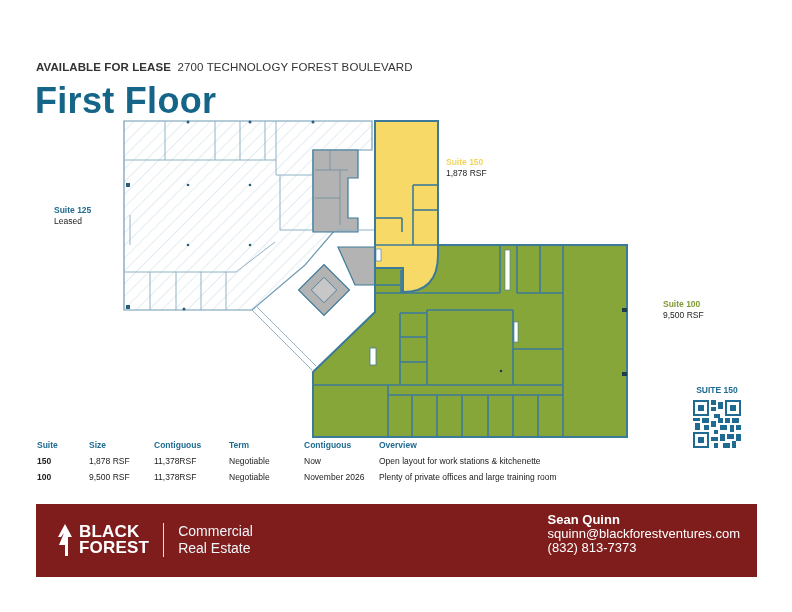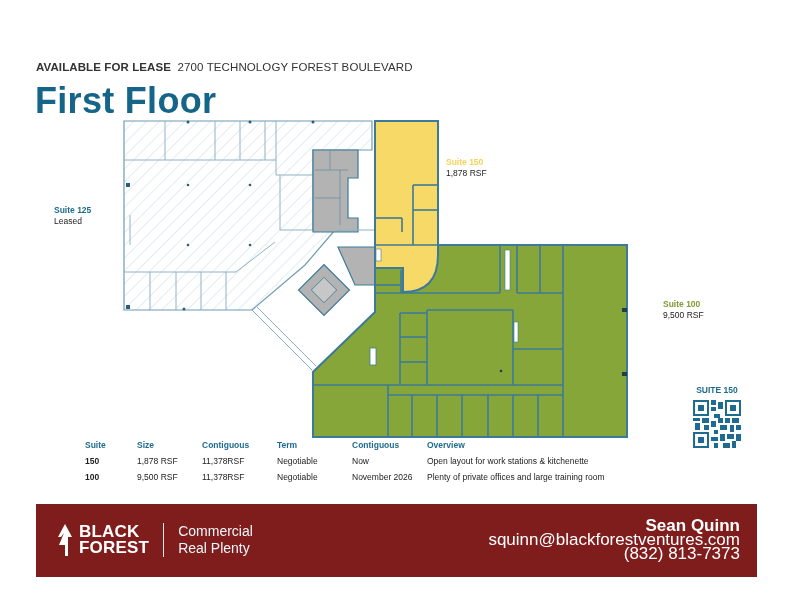--- a/index.html
+++ b/index.html
@@ -15,38 +15,38 @@
   .label { position: absolute; font-size: 8.5px; line-height: 11px; white-space: nowrap; }
   .label .name { font-weight: bold; }
   .lbl-125 { left: 54px; top: 205px; }
   .lbl-125 .name { color: #1e6a90; }
   .lbl-125 .val { color: #222; }
   .lbl-150 { left: 446px; top: 157px; }
   .lbl-150 .name { color: #f2d35a; }
   .lbl-100 { left: 663px; top: 254px; margin-top: 45px; }
   .lbl-100 .name { color: #7f9a35; }
 
-  table.suites { position: absolute; left: 37px; top: 440px; border-collapse: collapse; font-size: 8.5px; margin-left: 48px; }
+  table.suites { position: absolute; left: 37px; top: 440px; border-collapse: collapse; font-size: 8.5px; }
   table.suites th { text-align: left; color: #1e6a90; font-weight: bold; padding: 0 0 6px 0; height: 11px; }
   table.suites td { padding: 0 0 6px 0; height: 11px; color: #222; white-space: nowrap; }
   table.suites td.suite-id { font-weight: bold; }
   .c-suite { width: 52px; } .c-size { width: 65px; } .c-contig { width: 75px; } .c-term { width: 75px; } .c-avail { width: 75px; }
 
   .qr-wrap { position: absolute; left: 672px; top: 385px; width: 90px; text-align: center; }
   .qr-title { font-size: 8.5px; font-weight: bold; color: #1e6a90; margin-bottom: 5px; }
   .qr-box { width: 48px; height: 48px; margin: 0 auto; display: block; }
   .qr-cta { font-size: 8.5px; color: #1e6a90; line-height: 11px; margin-top: 6px; }
 
   .footer { position: absolute; left: 36px; top: 504px; width: 721px; height: 73px; background: #7f1d1d; color: #fff; }
   .logo { position: absolute; left: 21px; top: 19px; display: flex; align-items: center; }
   .logo-mark { width: 16px; height: 34px; margin-right: 6px; }
   .logo-text { font-weight: bold; font-size: 17px; line-height: 16px; letter-spacing: 0.2px; }
   .logo-div { width: 1px; height: 34px; background: #d6e6ef; margin: 0 14px 0 14px; }
   .logo-sub { font-size: 14px; line-height: 17px; color: #f0f6fa; }
-  .contact { position: absolute; right: 17px; top: 15px; text-align: right; font-size: 17px; line-height: 14px; }
+  .contact { position: absolute; right: 17px; top: 9px; text-align: left; font-size: 13px; line-height: 14px; }
   .contact .cname { font-weight: bold; }
 </style>
 </head>
 <body>
 
 <div class="subtitle">
   <span class="strong">AVAILABLE FOR LEASE</span>&nbsp;
   <span>2700 TECHNOLOGY FOREST BOULEVARD</span>
 </div>
 <div class="title">First Floor</div>
@@ -259,21 +259,21 @@
     <svg class="logo-mark" viewBox="0 0 16 34" xmlns="http://www.w3.org/2000/svg">
       <path d="M8,1 L15,14 L11,14 L11,33 L8,33 L8,22 L2,22 L7,10 L4,14 L1,14 Z" fill="#ffffff"></path>
     </svg>
     <div class="logo-text">
       <div>BLACK</div>
       <div>FOREST</div>
     </div>
     <div class="logo-div"></div>
     <div class="logo-sub">
       <div>Commercial</div>
-      <div>Real Plenty</div>
+      <div>Real Estate</div>
     </div>
   </div>
   <div class="contact">
     <div class="cname">Sean Quinn</div>
     <div>squinn@blackforestventures.com</div>
     <div>(832) 813-7373</div>
   </div>
 </div>
 
 </body></html>

